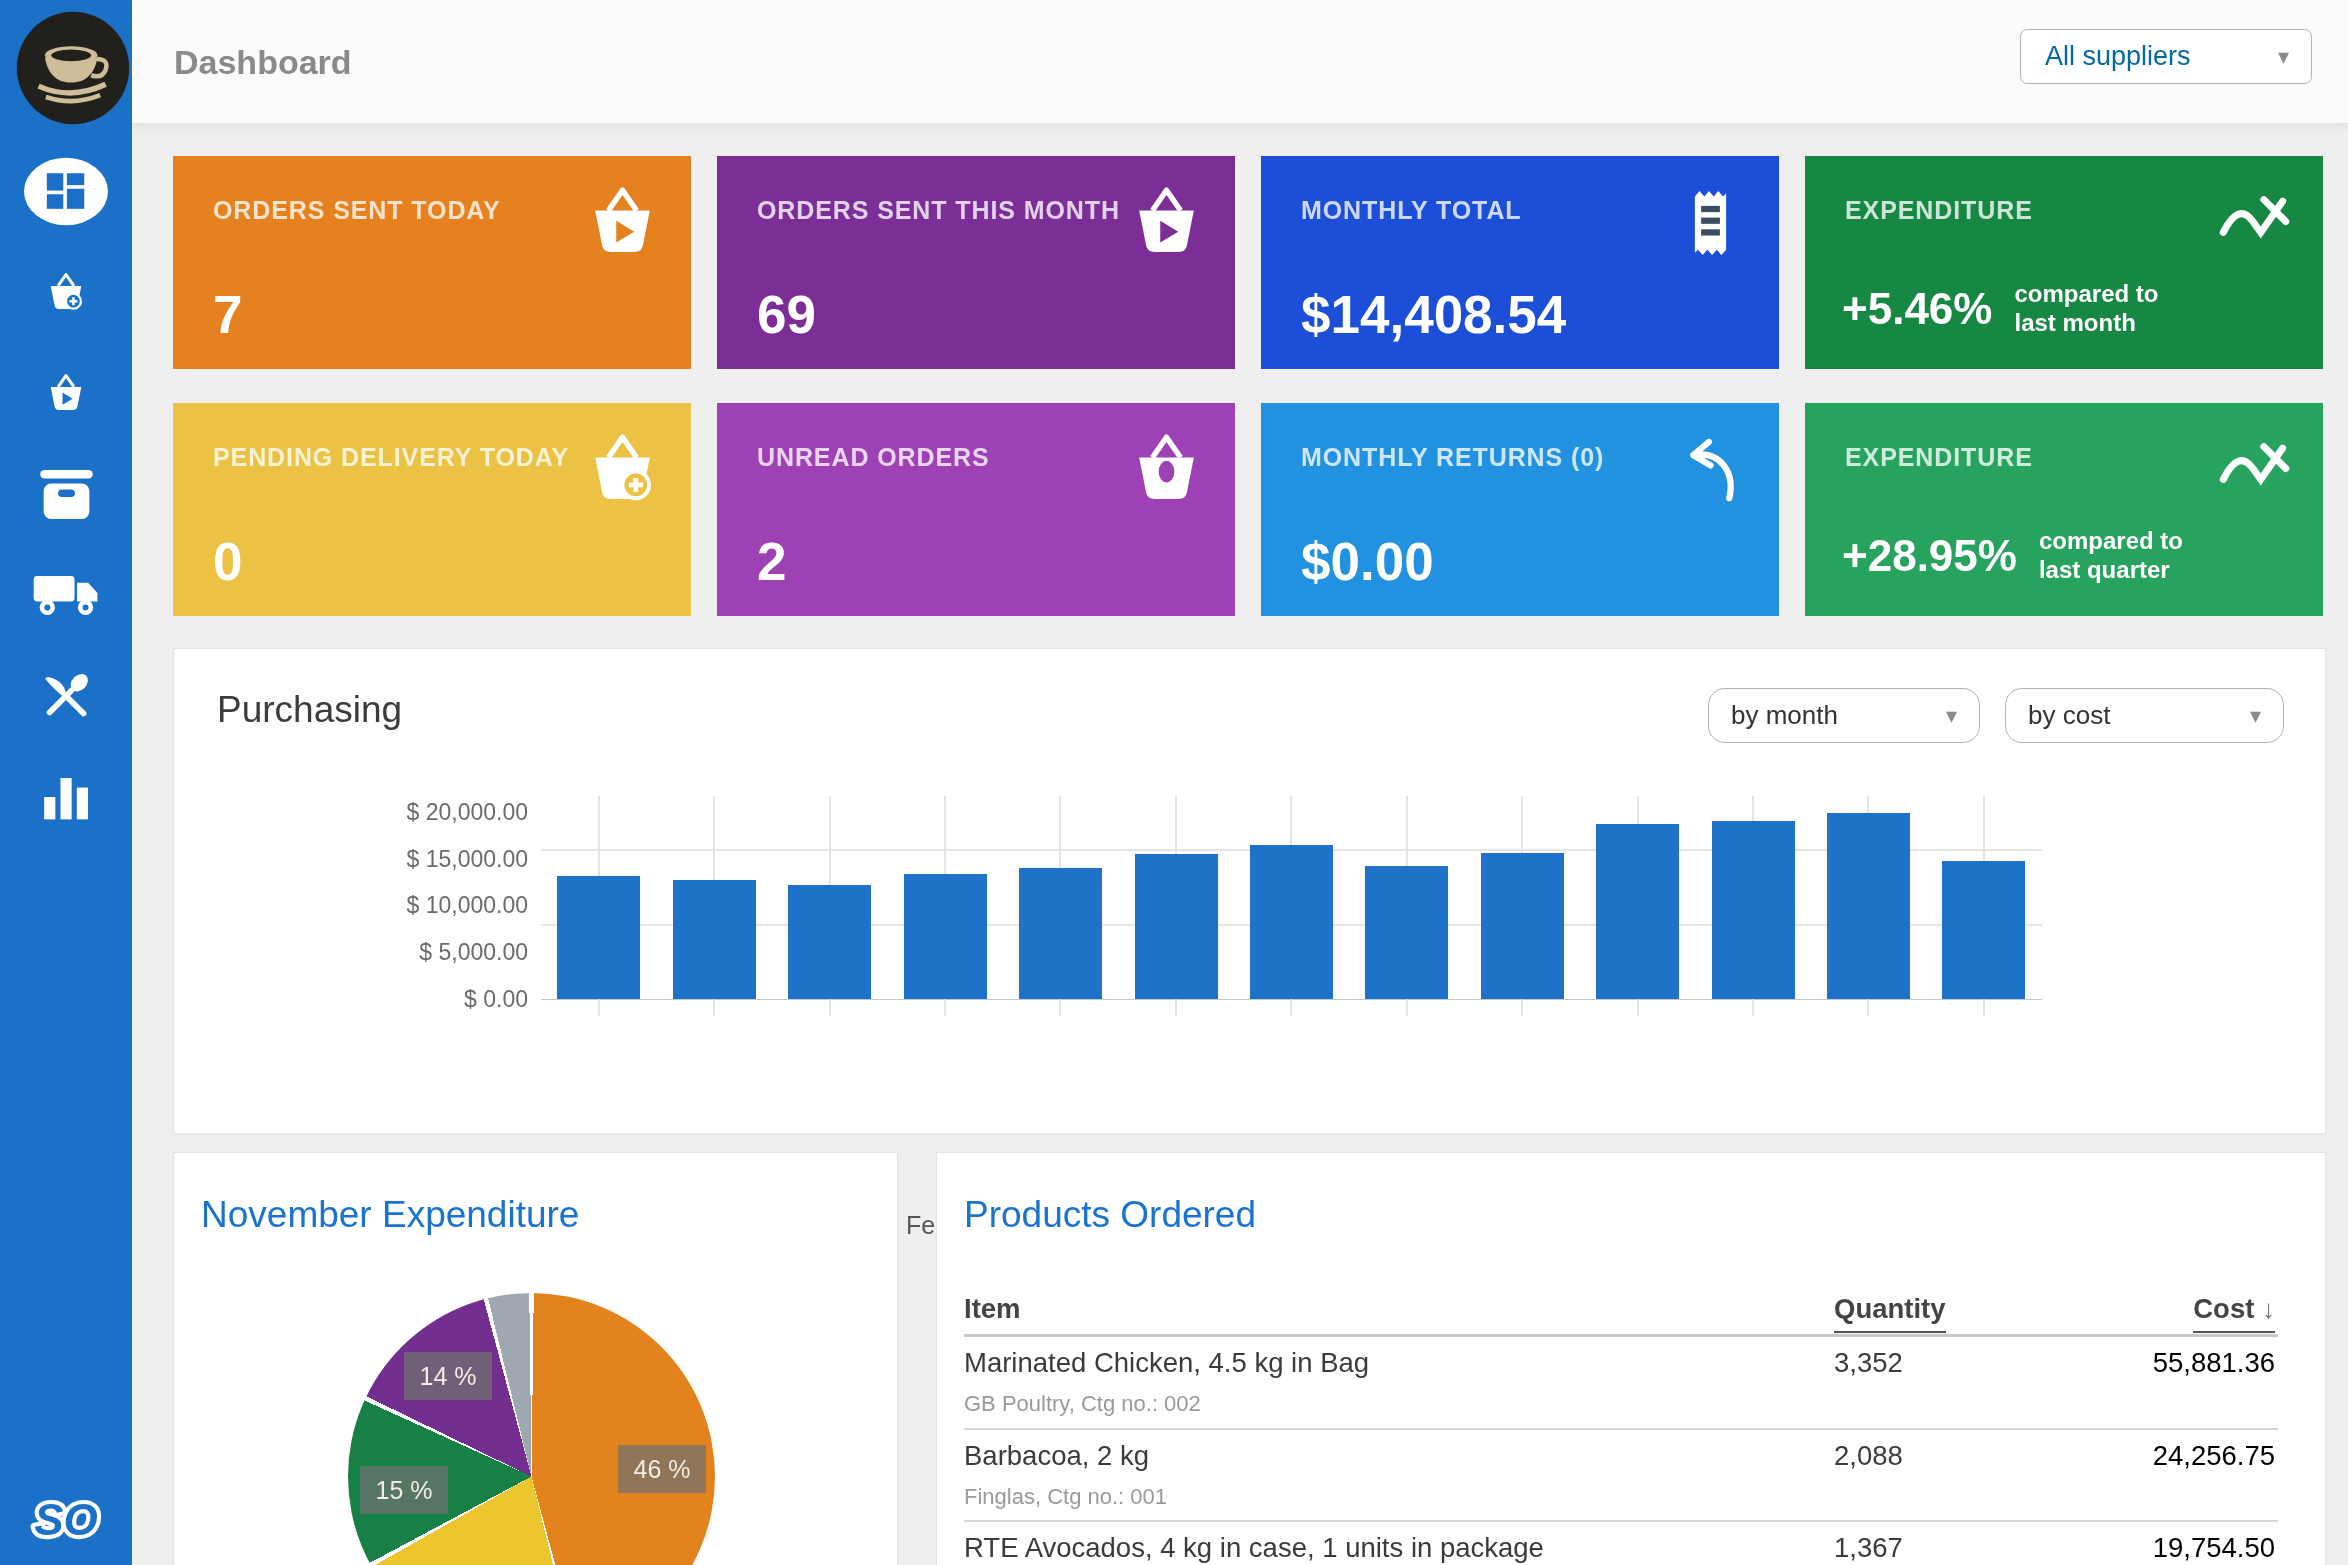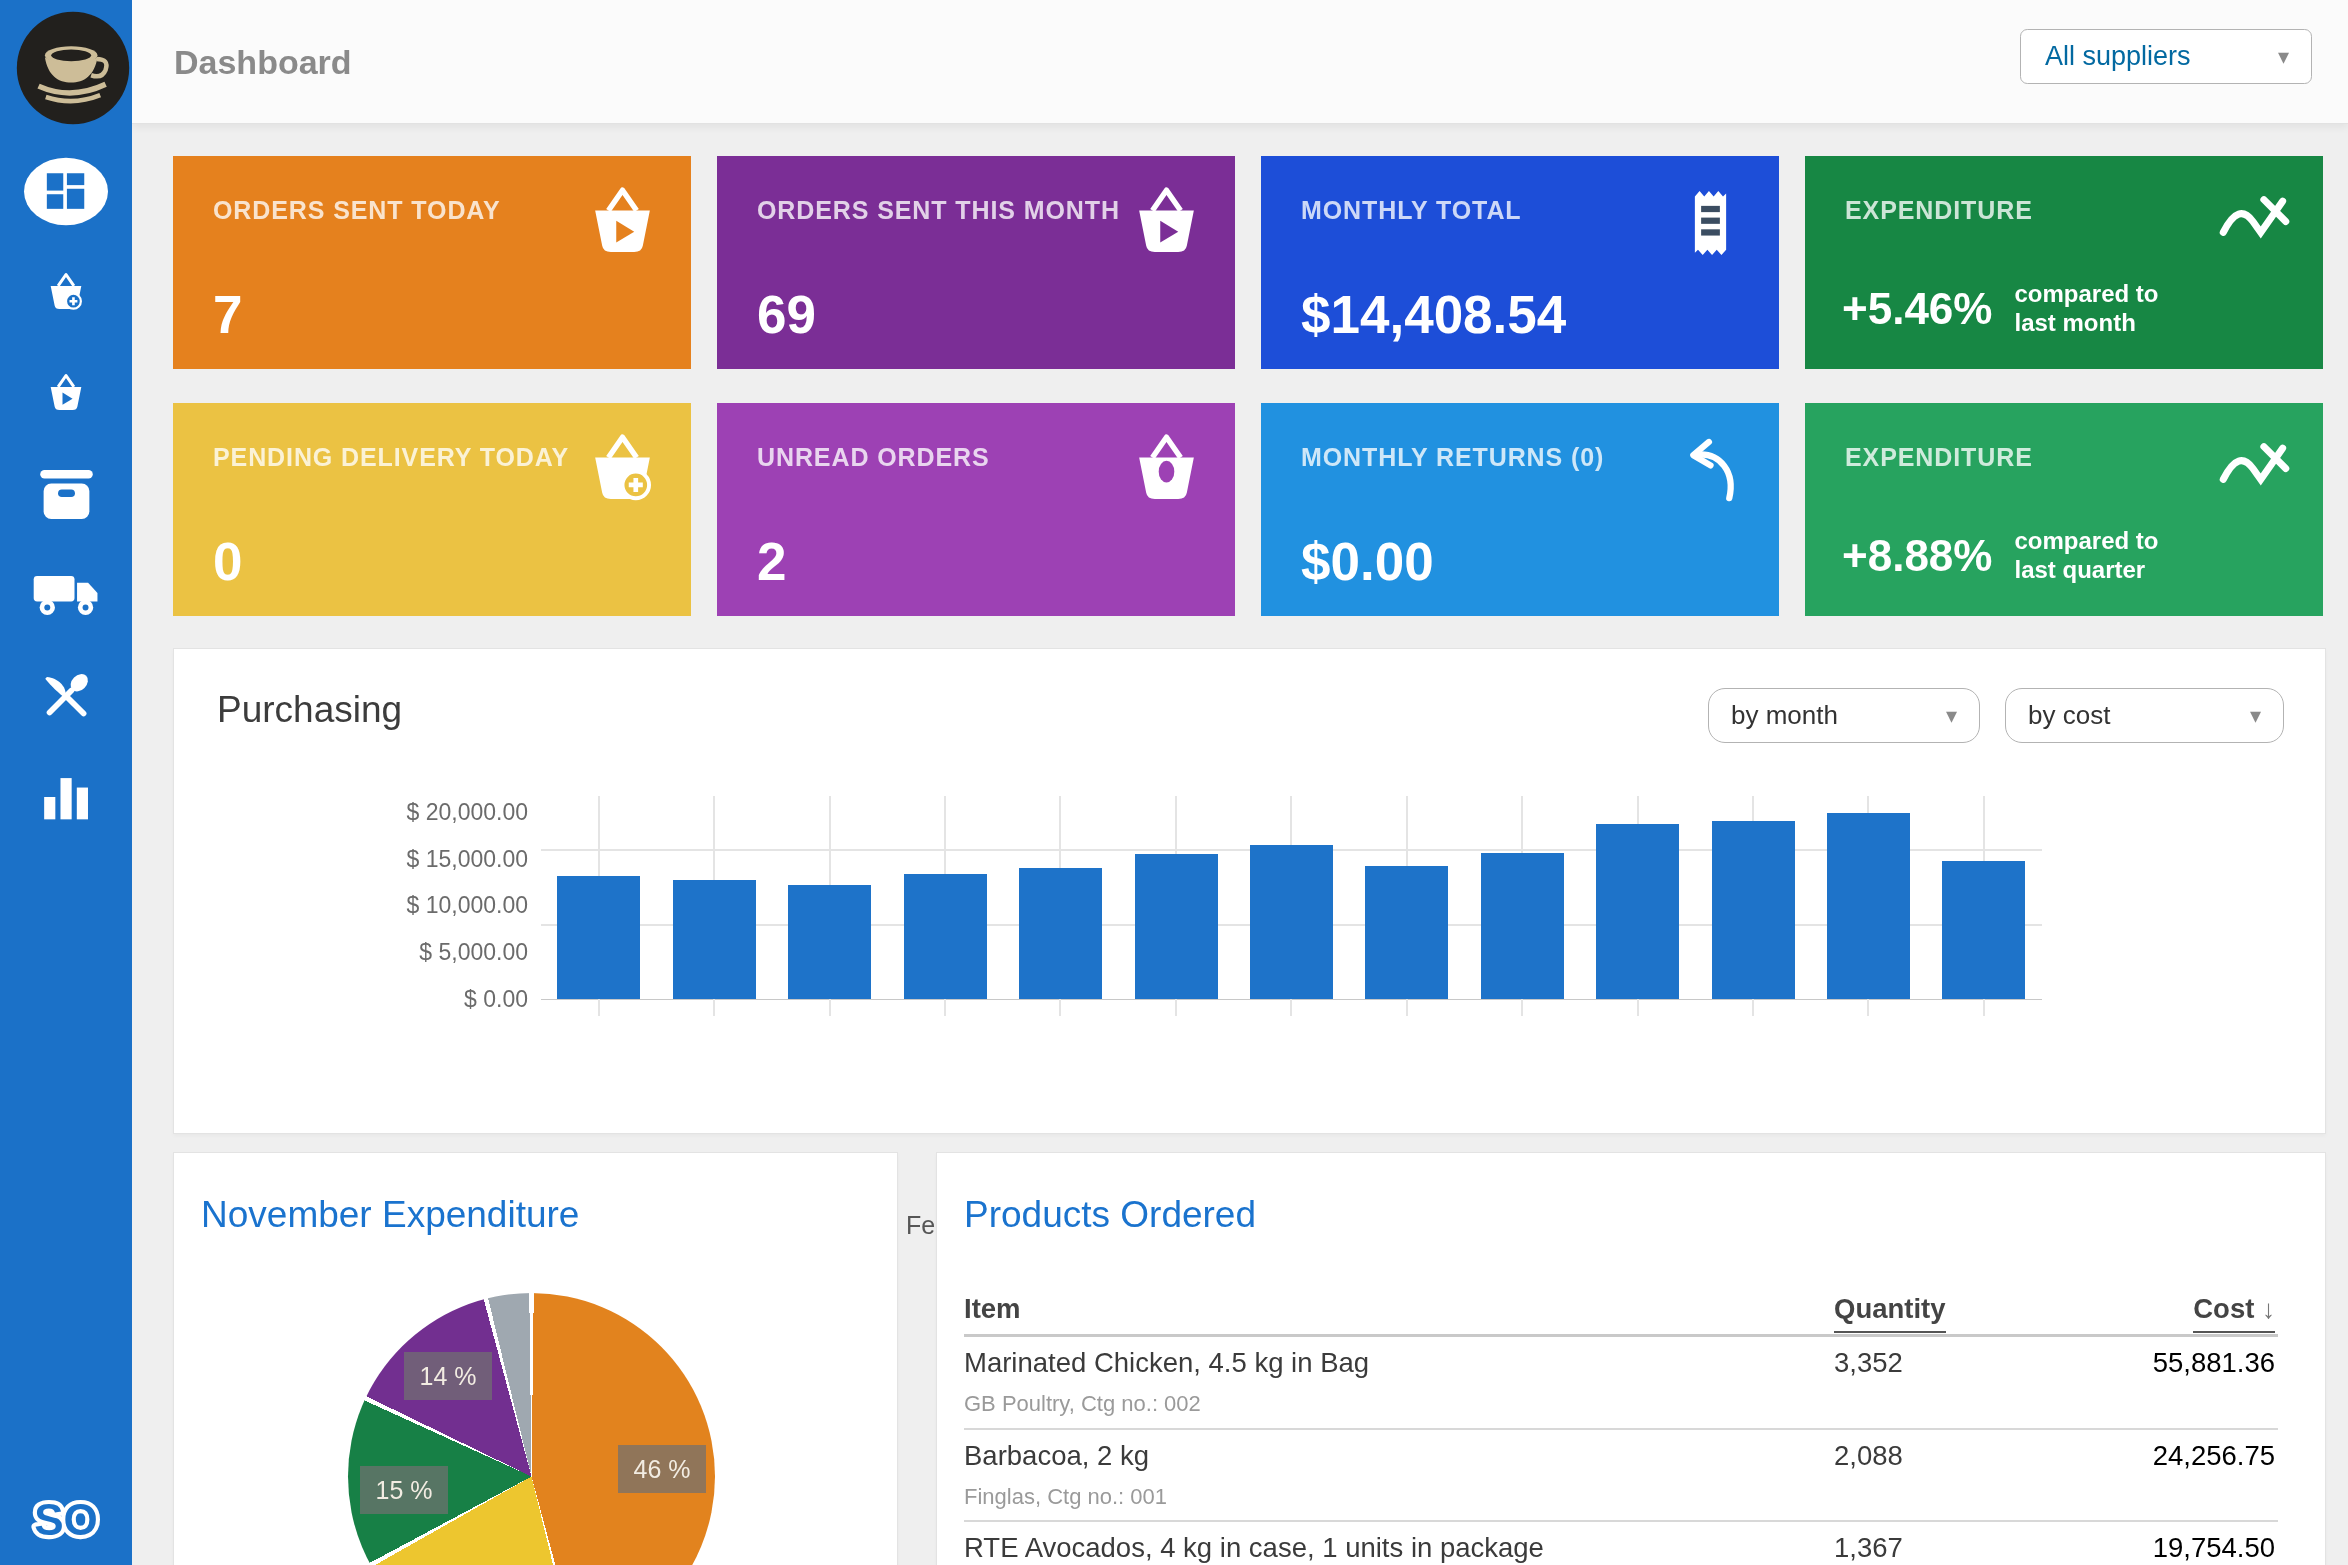--- a/index.html
+++ b/index.html
@@ -4,21 +4,21 @@
 <style>
   html,body{margin:0;padding:0;background:#EFEFEF;}
   #app{position:relative;width:2348px;height:1566px;overflow:hidden;
        font-family:"Liberation Sans",sans-serif;background:#EFEFEF;}
 
   
   .sidebar{position:absolute;left:0;top:0;width:132px;height:1566px;background:#1B71C8;z-index:5;}
   .sidebar-logo{position:absolute;left:14.7px;top:10px;width:116px;height:116px;border-radius:50%;}
   .nav{position:absolute;left:0;top:142px;width:132px;}
   .nav-item{position:relative;width:132px;height:101px;display:flex;align-items:center;justify-content:center;cursor:pointer;}
-  .so-logo{position:absolute;left:11px;bottom:16.5px;width:110px;height:59px;display:flex;align-items:center;justify-content:center;}
+  .so-logo{position:absolute;left:11px;bottom:16.5px;width:110px;height:59px;display:flex;align-items:center;justify-content:center;font-style:italic;}
 
   
   .header{position:absolute;left:132px;top:0;width:2216px;height:123px;background:#FBFBFB;
           border-bottom:0.9px solid #E2E2E2;box-shadow:0 3.7px 7.3px rgba(0,0,0,0.05);z-index:4;}
   .page-title{position:absolute;left:42px;top:43px;font-size:34px;font-weight:bold;color:#8A8A8A;}
   .supplier-select{position:absolute;right:36px;top:29px;width:290px;height:53px;background:#FFFFFF;
           border:1.8px solid #B3B3B3;border-radius:7.3px;display:flex;align-items:center;cursor:pointer;}
   .supplier-select .val{margin-left:24px;font-size:27px;color:#0369a1;}
   .caret{position:absolute;right:22px;font-size:22px;color:#8A8A8A;}
 
@@ -242,21 +242,21 @@
           </svg></div>
         <div class="card-value">$0.00</div>
       </div>
       <div class="card" style="background: rgb(39, 163, 95);">
         <div class="card-label">EXPENDITURE</div>
     <div class="card-icon"><svg width="75" height="75" viewBox="0 0 96 96">
         <path d="M8 62 C22 34 34 32 46 48 L56 62 L84 22" stroke="#fff" stroke-width="9" fill="none" stroke-linecap="round"></path>
         <path d="M60 20 L88 48" stroke="#fff" stroke-width="9" fill="none" stroke-linecap="round"></path>
           </svg></div>
         <div class="card-value-row">
-      <span class="card-value-sm">+8.88%</span>
+      <span class="card-value-sm">+28.95%</span>
       <span class="card-note">compared to
 last quarter</span>
         </div>
       </div>
     </div>
 
   <div class="panel" id="purchasing-panel">
     <div class="panel-title">Purchasing</div>
     <div class="filter-select" id="filter-month">
       <span class="val">by month</span>

